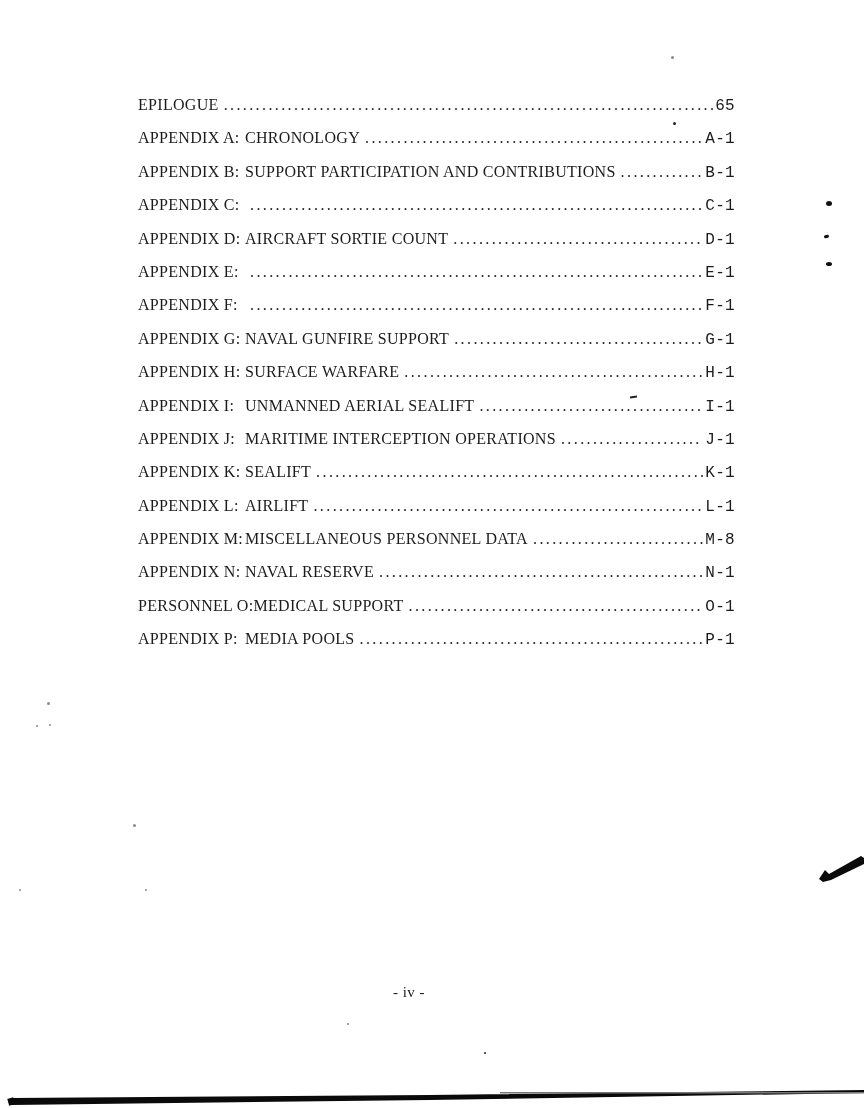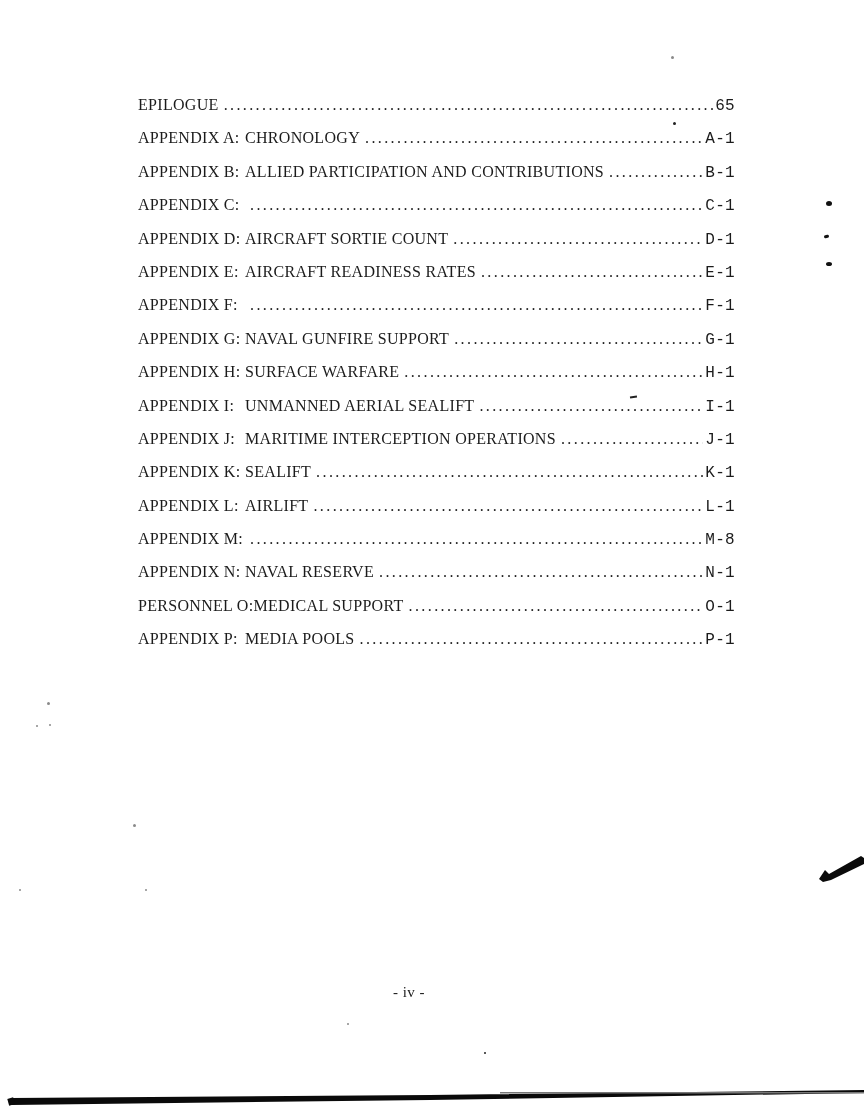--- a/index.html
+++ b/index.html
@@ -64,41 +64,40 @@
 
   <div class="toc-row">
     <span class="col-label">APPENDIX A:</span>
     <span class="col-title">CHRONOLOGY</span>
     <span class="leader">...........................................................................................................................................................................................................</span>
     <span class="page-ref">A-1</span>
   </div>
 
   <div class="toc-row">
     <span class="col-label">APPENDIX B:</span>
-    <span class="col-title">ALLIED PARTICIPATION AND CONTRIBUTIONS</span>
+    <span class="col-title">SUPPORT PARTICIPATION AND CONTRIBUTIONS</span>
     <span class="leader">...........................................................................................................................................................................................................</span>
     <span class="page-ref">B-1</span>
   </div>
 
   <div class="toc-row">
     <span class="col-label">APPENDIX C:</span>
     <span class="leader">...........................................................................................................................................................................................................</span>
     <span class="page-ref">C-1</span>
   </div>
 
   <div class="toc-row">
     <span class="col-label">APPENDIX D:</span>
     <span class="col-title">AIRCRAFT SORTIE COUNT</span>
     <span class="leader">...........................................................................................................................................................................................................</span>
     <span class="page-ref">D-1</span>
   </div>
 
   <div class="toc-row">
     <span class="col-label">APPENDIX E:</span>
-    <span class="col-title">AIRCRAFT READINESS RATES</span>
     <span class="leader">...........................................................................................................................................................................................................</span>
     <span class="page-ref">E-1</span>
   </div>
 
   <div class="toc-row">
     <span class="col-label">APPENDIX F:</span>
     <span class="leader">...........................................................................................................................................................................................................</span>
     <span class="page-ref">F-1</span>
   </div>
 
@@ -139,20 +138,21 @@
 
   <div class="toc-row">
     <span class="col-label">APPENDIX L:</span>
     <span class="col-title">AIRLIFT</span>
     <span class="leader">...........................................................................................................................................................................................................</span>
     <span class="page-ref">L-1</span>
   </div>
 
   <div class="toc-row">
     <span class="col-label">APPENDIX M:</span>
+    <span class="col-title">MISCELLANEOUS PERSONNEL DATA</span>
     <span class="leader">...........................................................................................................................................................................................................</span>
     <span class="page-ref">M-8</span>
   </div>
 
   <div class="toc-row">
     <span class="col-label">APPENDIX N:</span>
     <span class="col-title">NAVAL RESERVE</span>
     <span class="leader">...........................................................................................................................................................................................................</span>
     <span class="page-ref">N-1</span>
   </div>

